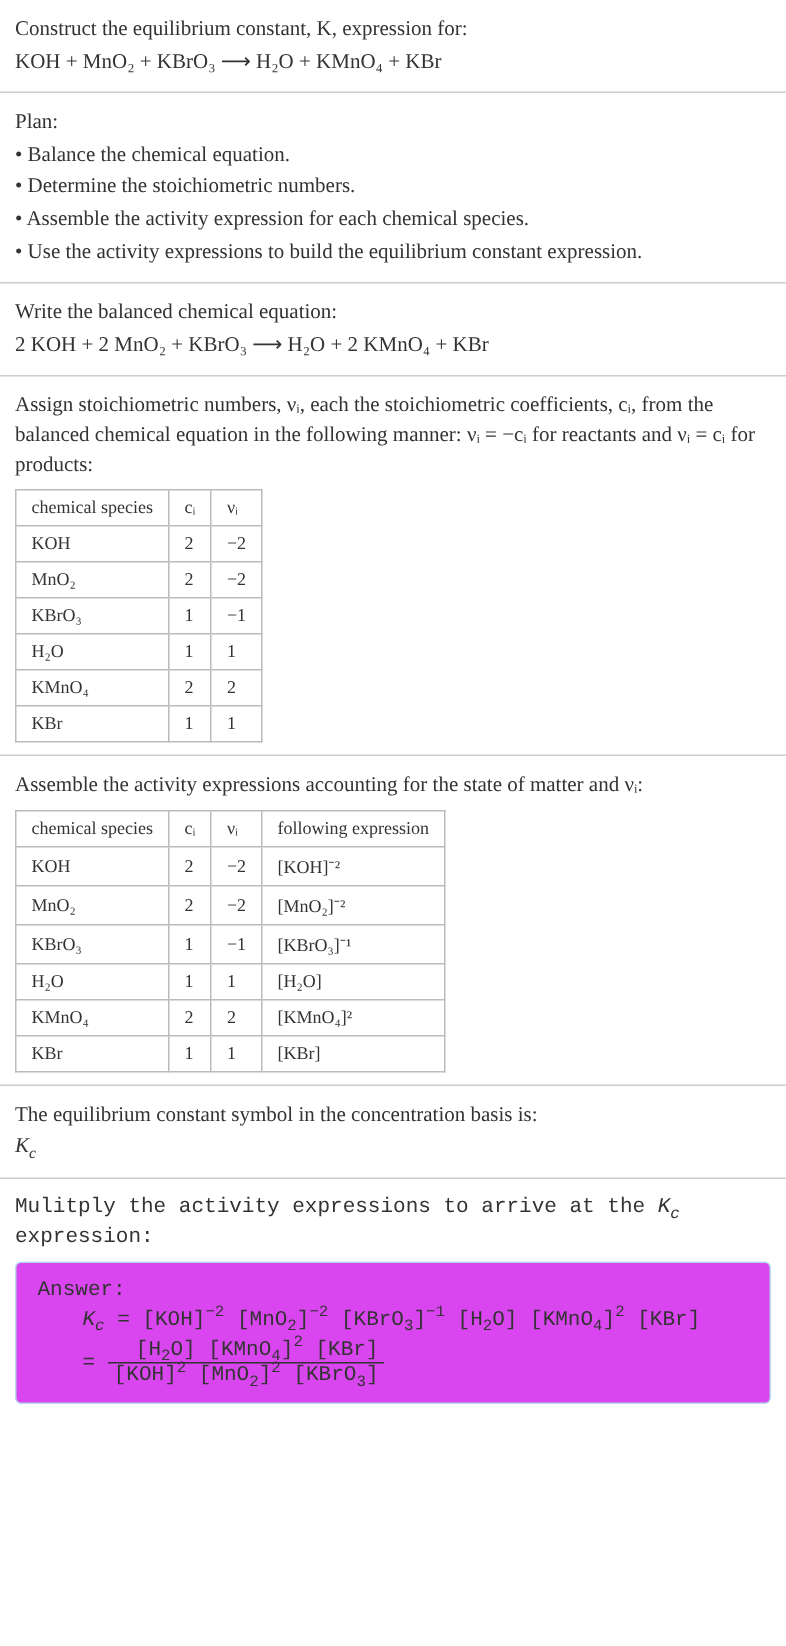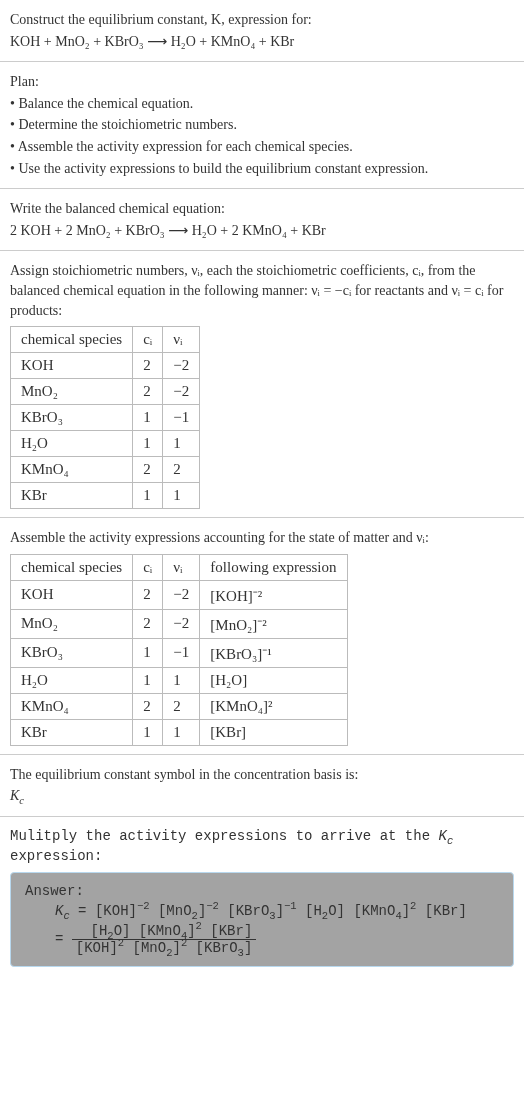--- a/index.html
+++ b/index.html
@@ -15,33 +15,33 @@
     padding: 8px 10px;
     border-bottom: 1px solid #ccc;
   }
   .section p {
     margin: 2px 0;
     line-height: 1.4;
   }
   table {
     border-collapse: collapse;
     margin-top: 6px;
-    font-size: 15px;
+    font-size: 12px;
   }
   th, td {
     border: 1px solid #bbb;
     padding: 4px 10px;
     text-align: left;
   }
   th {
     font-weight: normal;
     background: #fff;
   }
   .answer-box {
-    background: #a3a3a3;
+    background: #d946ef;
     border: 1px solid #b8d8ee;
     border-radius: 4px;
     padding: 10px 14px;
     margin-top: 6px;
   }
   .answer-box .lbl {
     margin-bottom: 4px;
   }
   .indent {
     margin-left: 30px;

